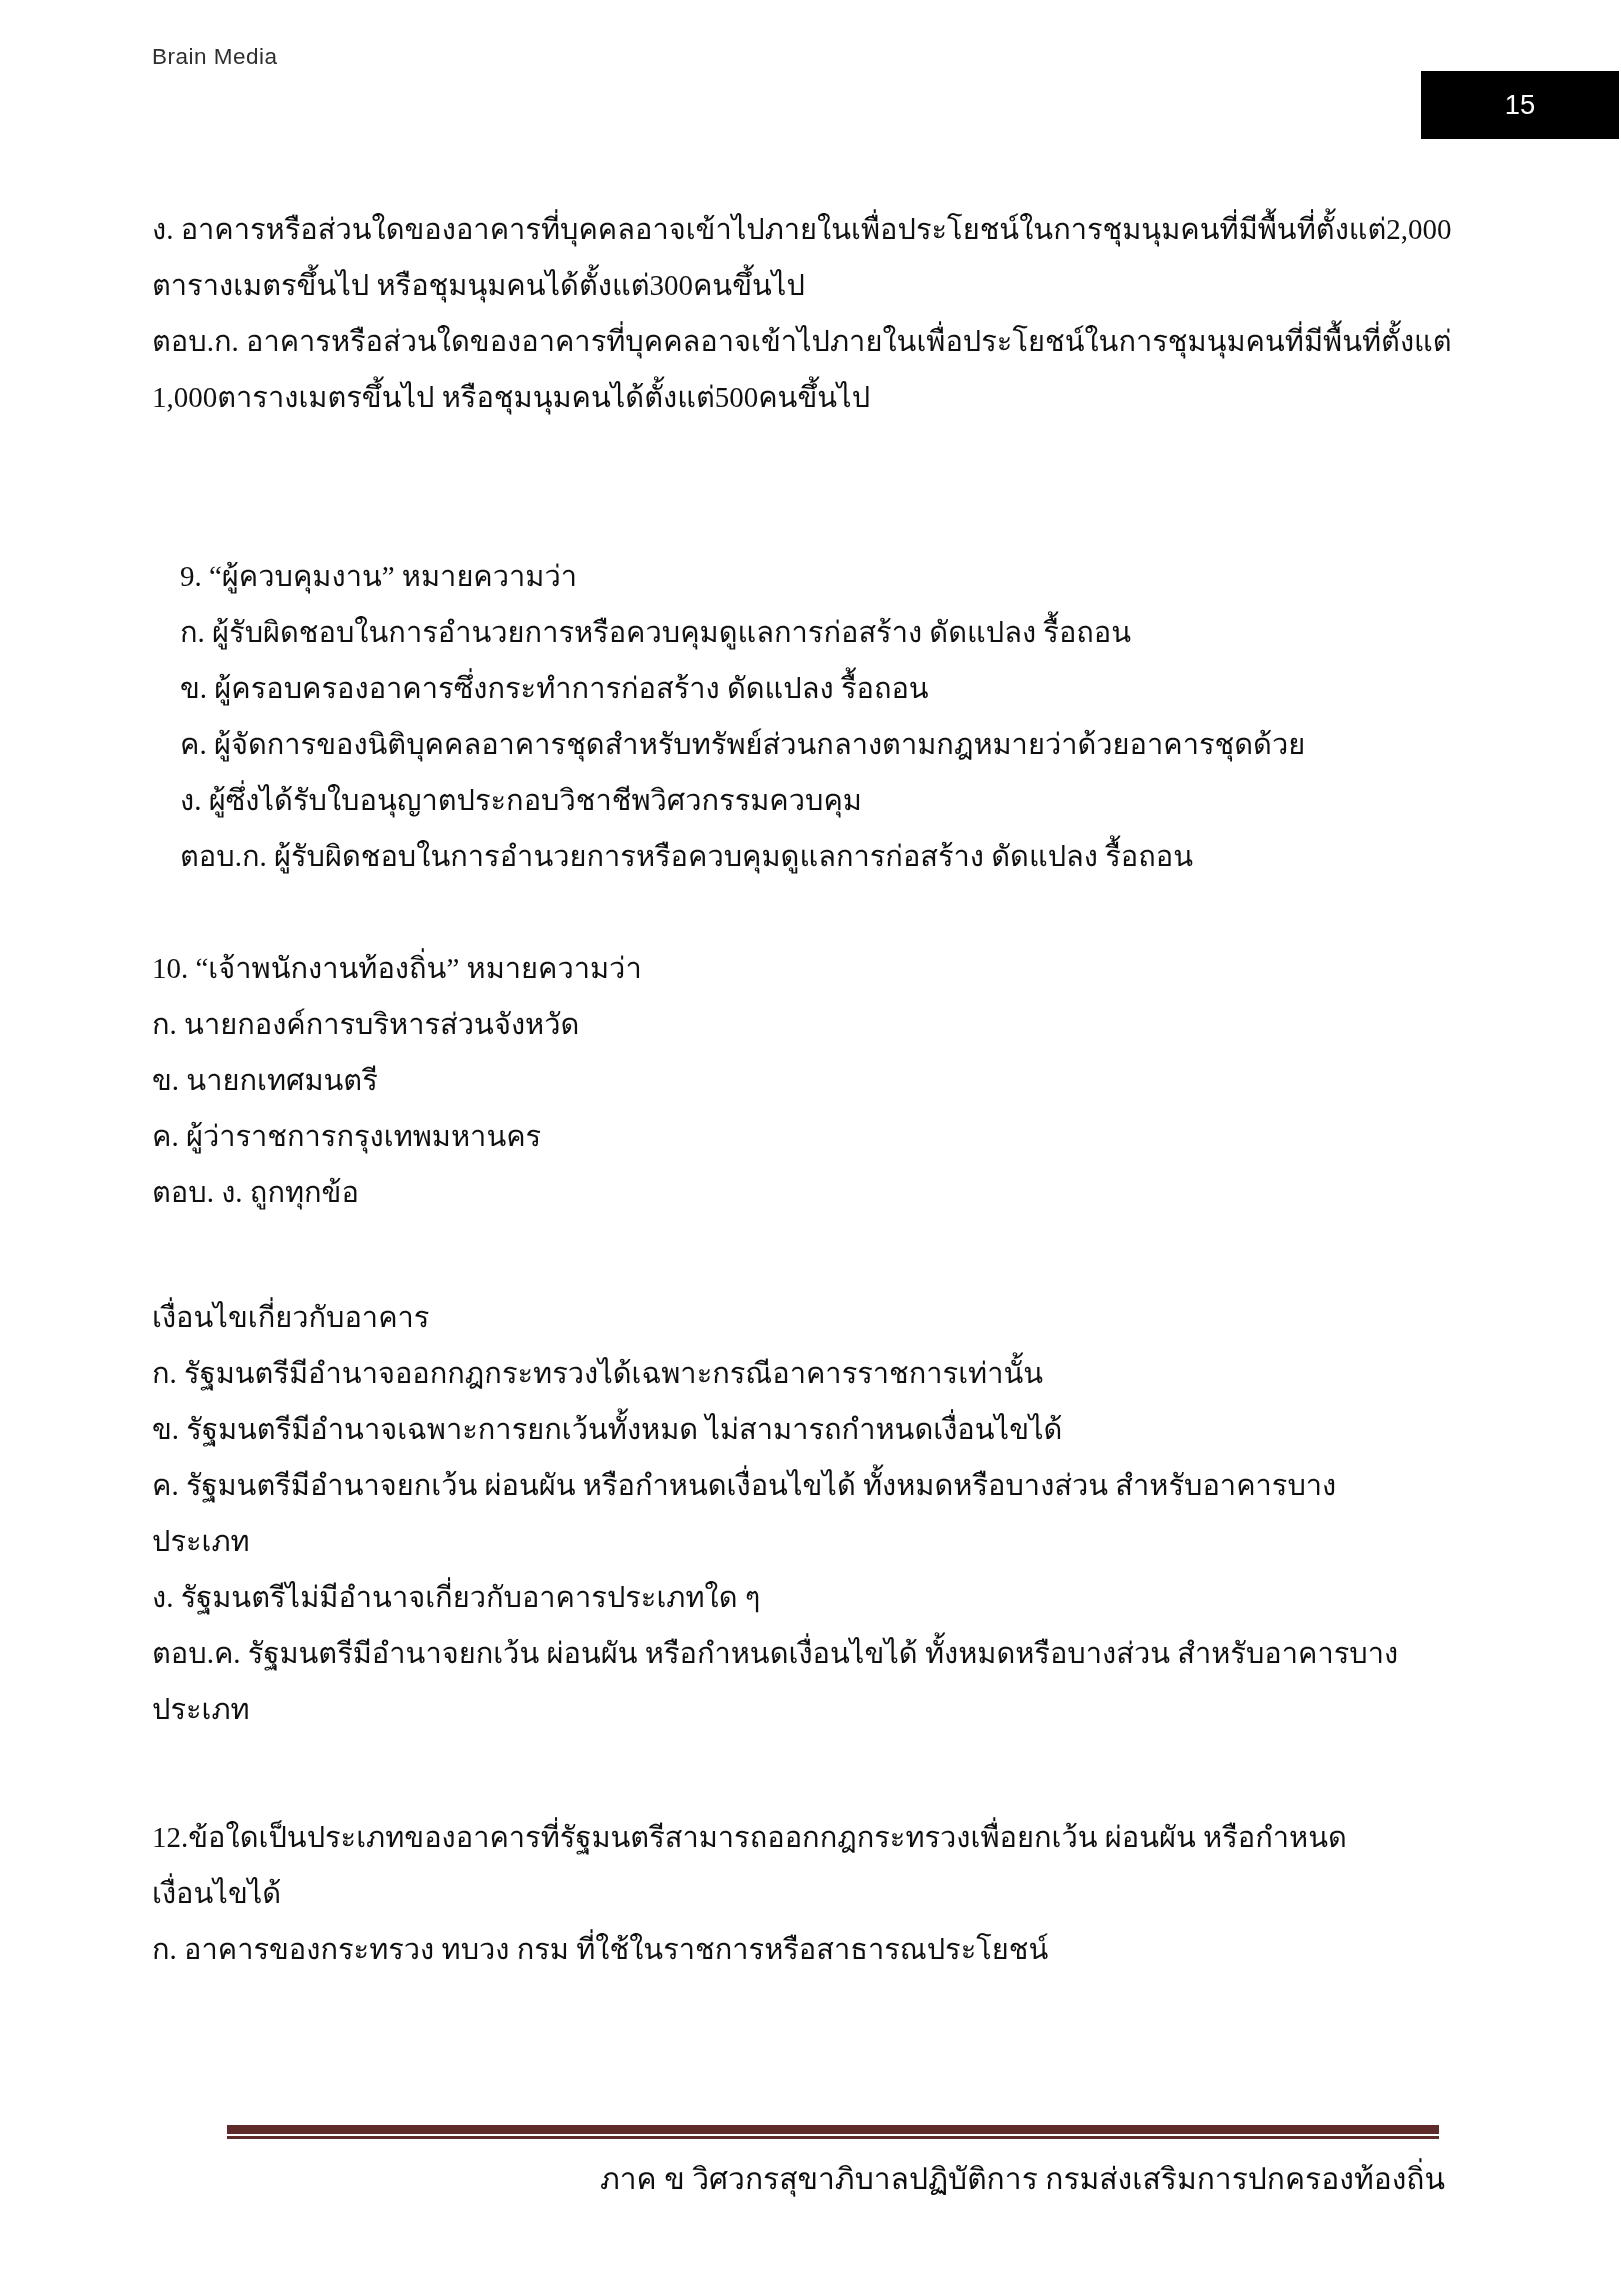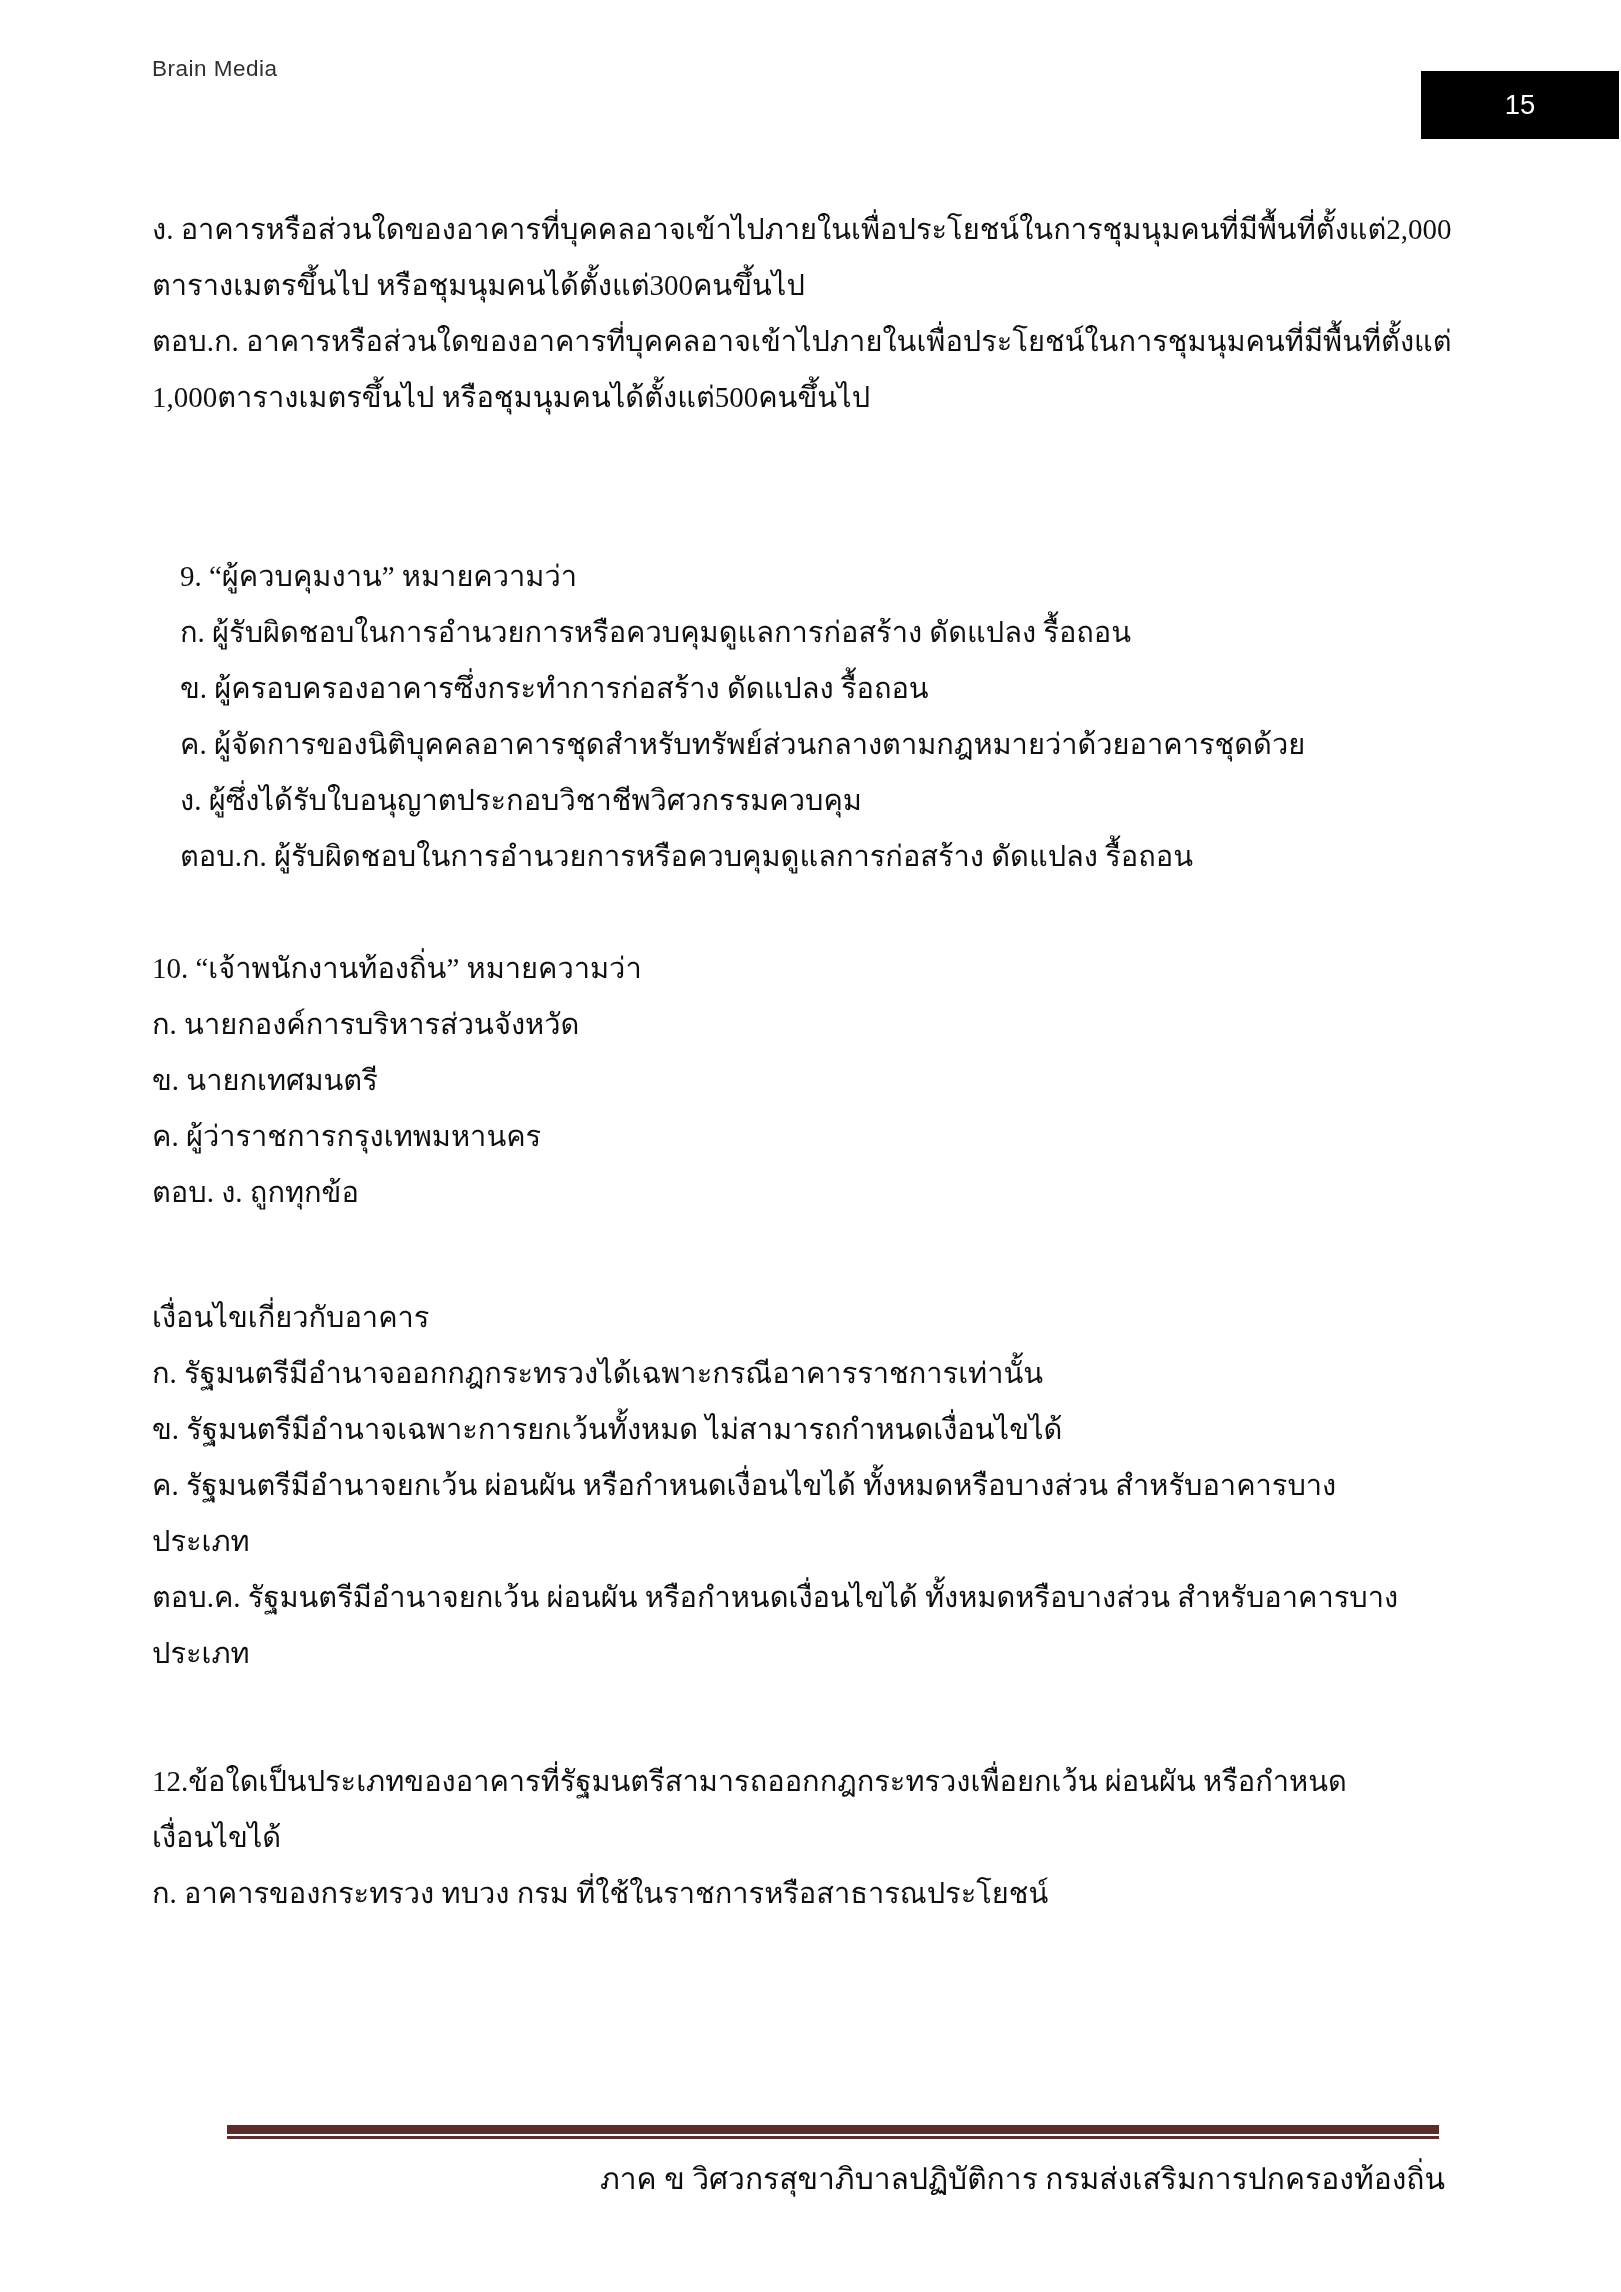--- a/index.html
+++ b/index.html
@@ -6,21 +6,21 @@
   .page{
     position:relative;
     width:1621px;height:2293px;
     margin:0 auto;
     background:#ffffff;
     overflow:hidden;
     font-family:"Liberation Serif","DejaVu Serif",serif;
     color:#101010;
   }
   .brand{
-    position:absolute;left:152px;top:56px;
+    position:absolute;left:152px;top:44px;
     font-family:"Liberation Sans","DejaVu Sans",sans-serif;
     font-size:22.5px;color:#2f2f2f;letter-spacing:0.5px;
   }
   .page-number-box{
     position:absolute;left:1421px;top:71px;width:198px;height:68px;
     background:#000000;color:#ffffff;
     display:flex;align-items:center;justify-content:center;
     font-family:"Liberation Sans","DejaVu Sans",sans-serif;
     font-size:27.4px;
   }
@@ -77,20 +77,21 @@
         <div class="line">ข. นายกเทศมนตรี</div>
         <div class="line">ค. ผู้ว่าราชการกรุงเทพมหานคร</div>
         <div class="line">ตอบ. ง. ถูกทุกข้อ</div>
       </div>
       <div class="block">
         <div class="line">เงื่อนไขเกี่ยวกับอาคาร</div>
         <div class="line">ก. รัฐมนตรีมีอำนาจออกกฎกระทรวงได้เฉพาะกรณีอาคารราชการเท่านั้น</div>
         <div class="line">ข. รัฐมนตรีมีอำนาจเฉพาะการยกเว้นทั้งหมด ไม่สามารถกำหนดเงื่อนไขได้</div>
         <div class="line">ค. รัฐมนตรีมีอำนาจยกเว้น ผ่อนผัน หรือกำหนดเงื่อนไขได้ ทั้งหมดหรือบางส่วน สำหรับอาคารบาง</div>
         <div class="line">ประเภท</div>
+        <div class="line">ง. รัฐมนตรีไม่มีอำนาจเกี่ยวกับอาคารประเภทใด ๆ</div>
         <div class="line">ตอบ.ค. รัฐมนตรีมีอำนาจยกเว้น ผ่อนผัน หรือกำหนดเงื่อนไขได้ ทั้งหมดหรือบางส่วน สำหรับอาคารบาง</div>
         <div class="line">ประเภท</div>
       </div>
       <div class="block">
         <div class="line">12.ข้อใดเป็นประเภทของอาคารที่รัฐมนตรีสามารถออกกฎกระทรวงเพื่อยกเว้น ผ่อนผัน หรือกำหนด</div>
         <div class="line">เงื่อนไขได้</div>
         <div class="line">ก. อาคารของกระทรวง ทบวง กรม ที่ใช้ในราชการหรือสาธารณประโยชน์</div>
       </div>
     </div>
 

